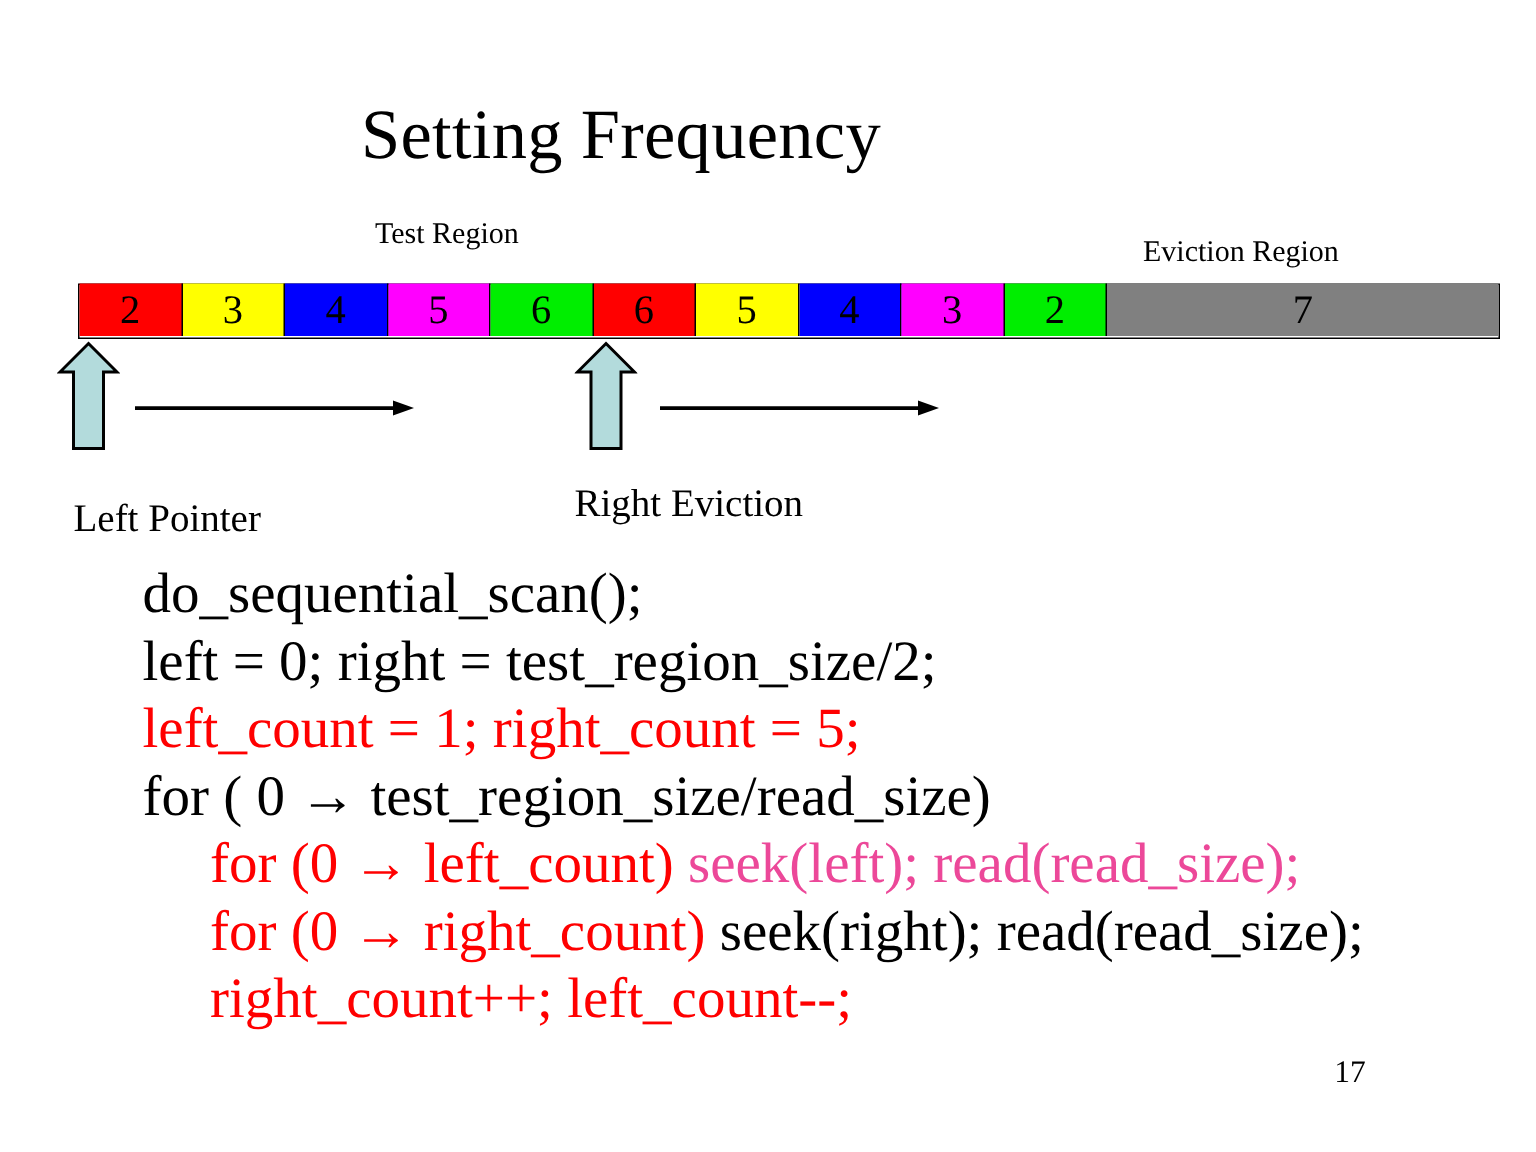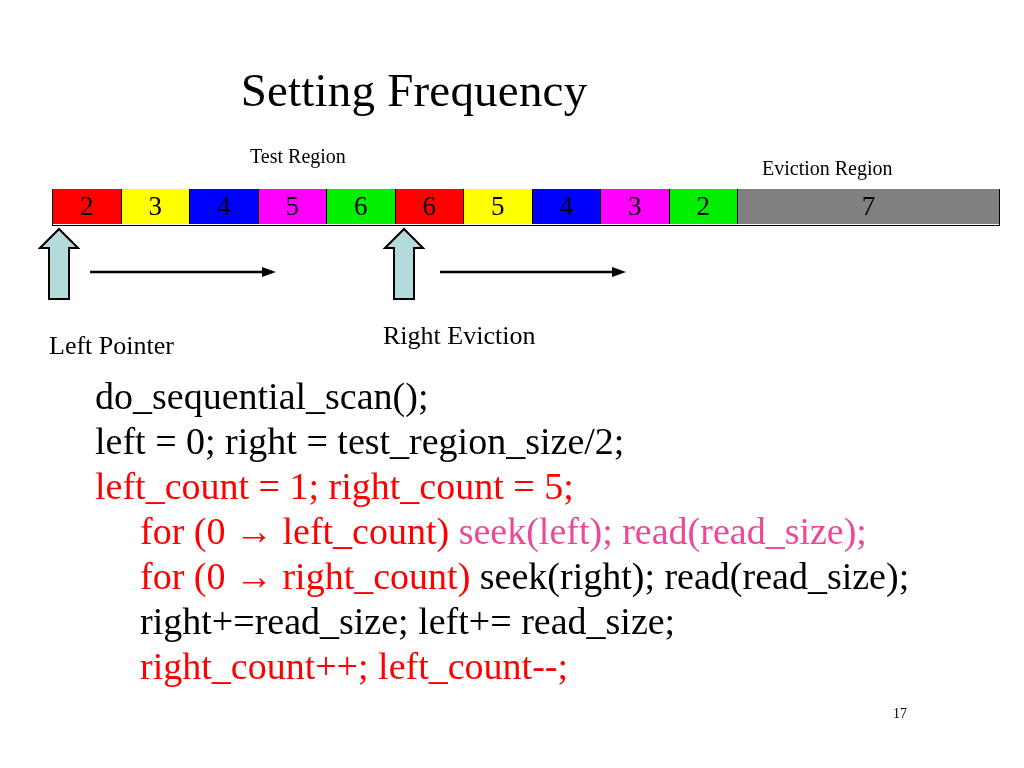--- a/index.html
+++ b/index.html
@@ -113,21 +113,21 @@
   .seg-red   { color: #ff0000; }
   .seg-black { color: #000000; }
 
   
   .page-number {
     position: absolute;
     left: 880px;
     top: 702px;
     width: 40px;
     text-align: center;
-    font-size: 14px;
+    font-size: 21px;
     line-height: 24px;
     color: #000000;
   }
 </style>
 </head>
 <body style="background: rgb(255, 255, 255);">
 
 <h1 class="slide-title">Setting Frequency</h1>
 
 <div class="region-caption" id="test-region-label">Test Region</div>
@@ -197,19 +197,19 @@
 </div>
 
 <div class="pointer-caption" id="left-pointer-label">Left Pointer</div>
 
 <div class="pointer-caption" id="right-pointer-label">Right Eviction</div>
 
 <div class="code-block" id="code-block">
     <div class="code-line"><span class="seg-black" style="color: rgb(0, 0, 0);">do_sequential_scan();</span></div>
     <div class="code-line"><span class="seg-black" style="color: rgb(0, 0, 0);">left = 0;  right = test_region_size/2;</span></div>
     <div class="code-line"><span class="seg-red" style="color: rgb(255, 0, 0);">left_count = 1; right_count = 5;</span></div>
+    <div class="code-line"><span class="seg-black" style="color: rgb(0, 0, 0);">for ( 0 → test_region_size/read_size)</span></div>
     <div class="code-line indent"><span class="seg-red" style="color: rgb(255, 0, 0);">for (0 → left_count)</span><span class="seg-black" style="color: #ec4899;"> seek(left); read(read_size);</span></div>
     <div class="code-line indent"><span class="seg-red" style="color: rgb(255, 0, 0);">for (0 → right_count)</span><span class="seg-black" style="color: rgb(0, 0, 0);"> seek(right); read(read_size);</span></div>
-    <div class="code-line indent"><span class="seg-black" style="color: rgb(0, 0, 0);">right+=read_size; left+= read_size;</span></div>
     <div class="code-line indent"><span class="seg-red" style="color: rgb(255, 0, 0);">right_count++; left_count--;</span></div>
   </div>
 
 <div class="page-number">17</div>
 
 </body></html>

